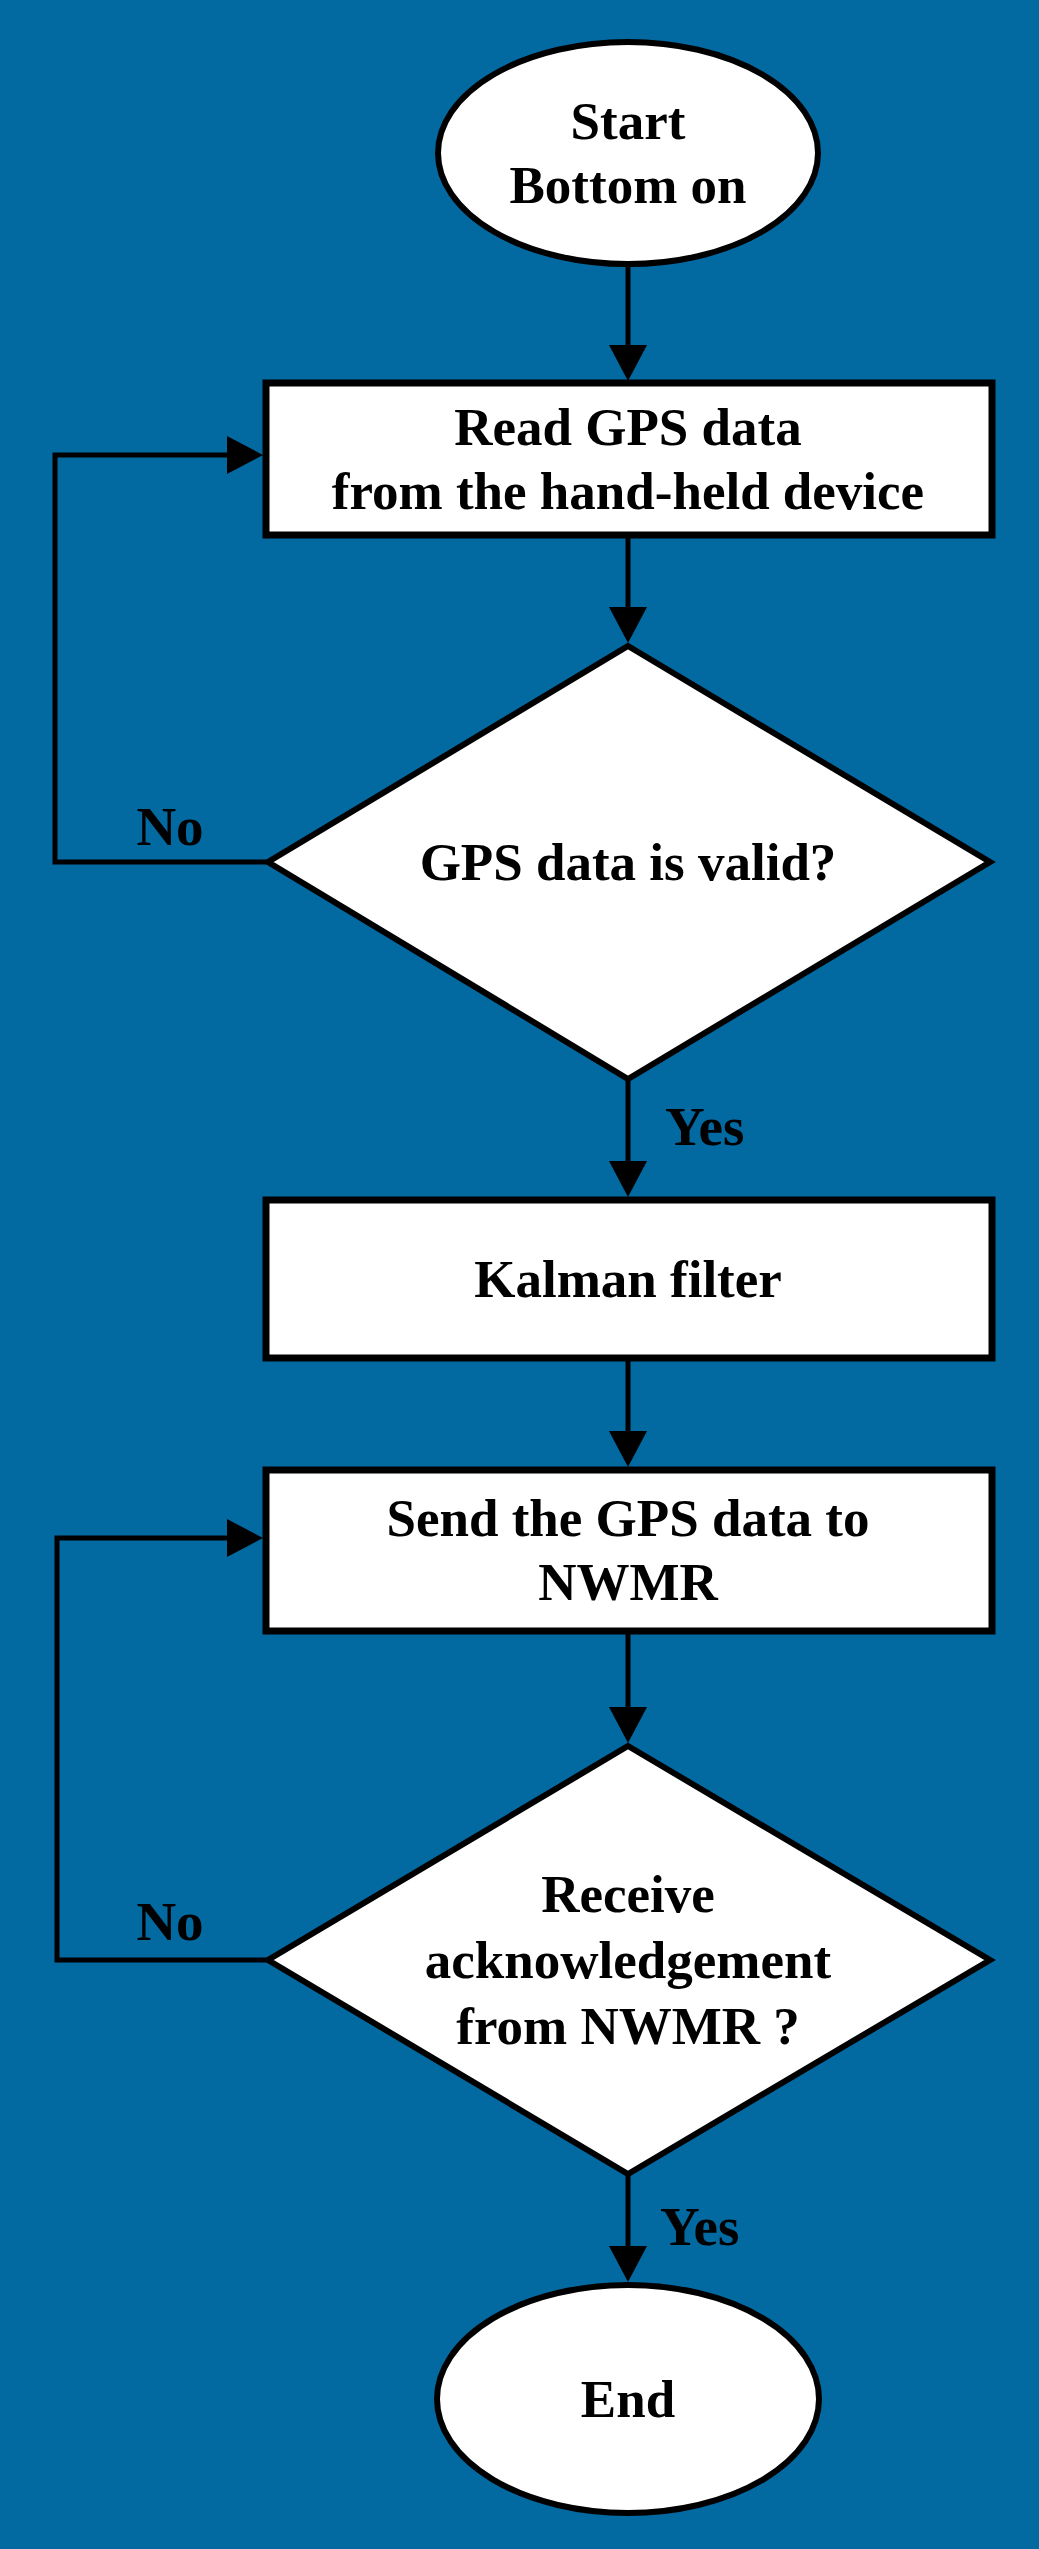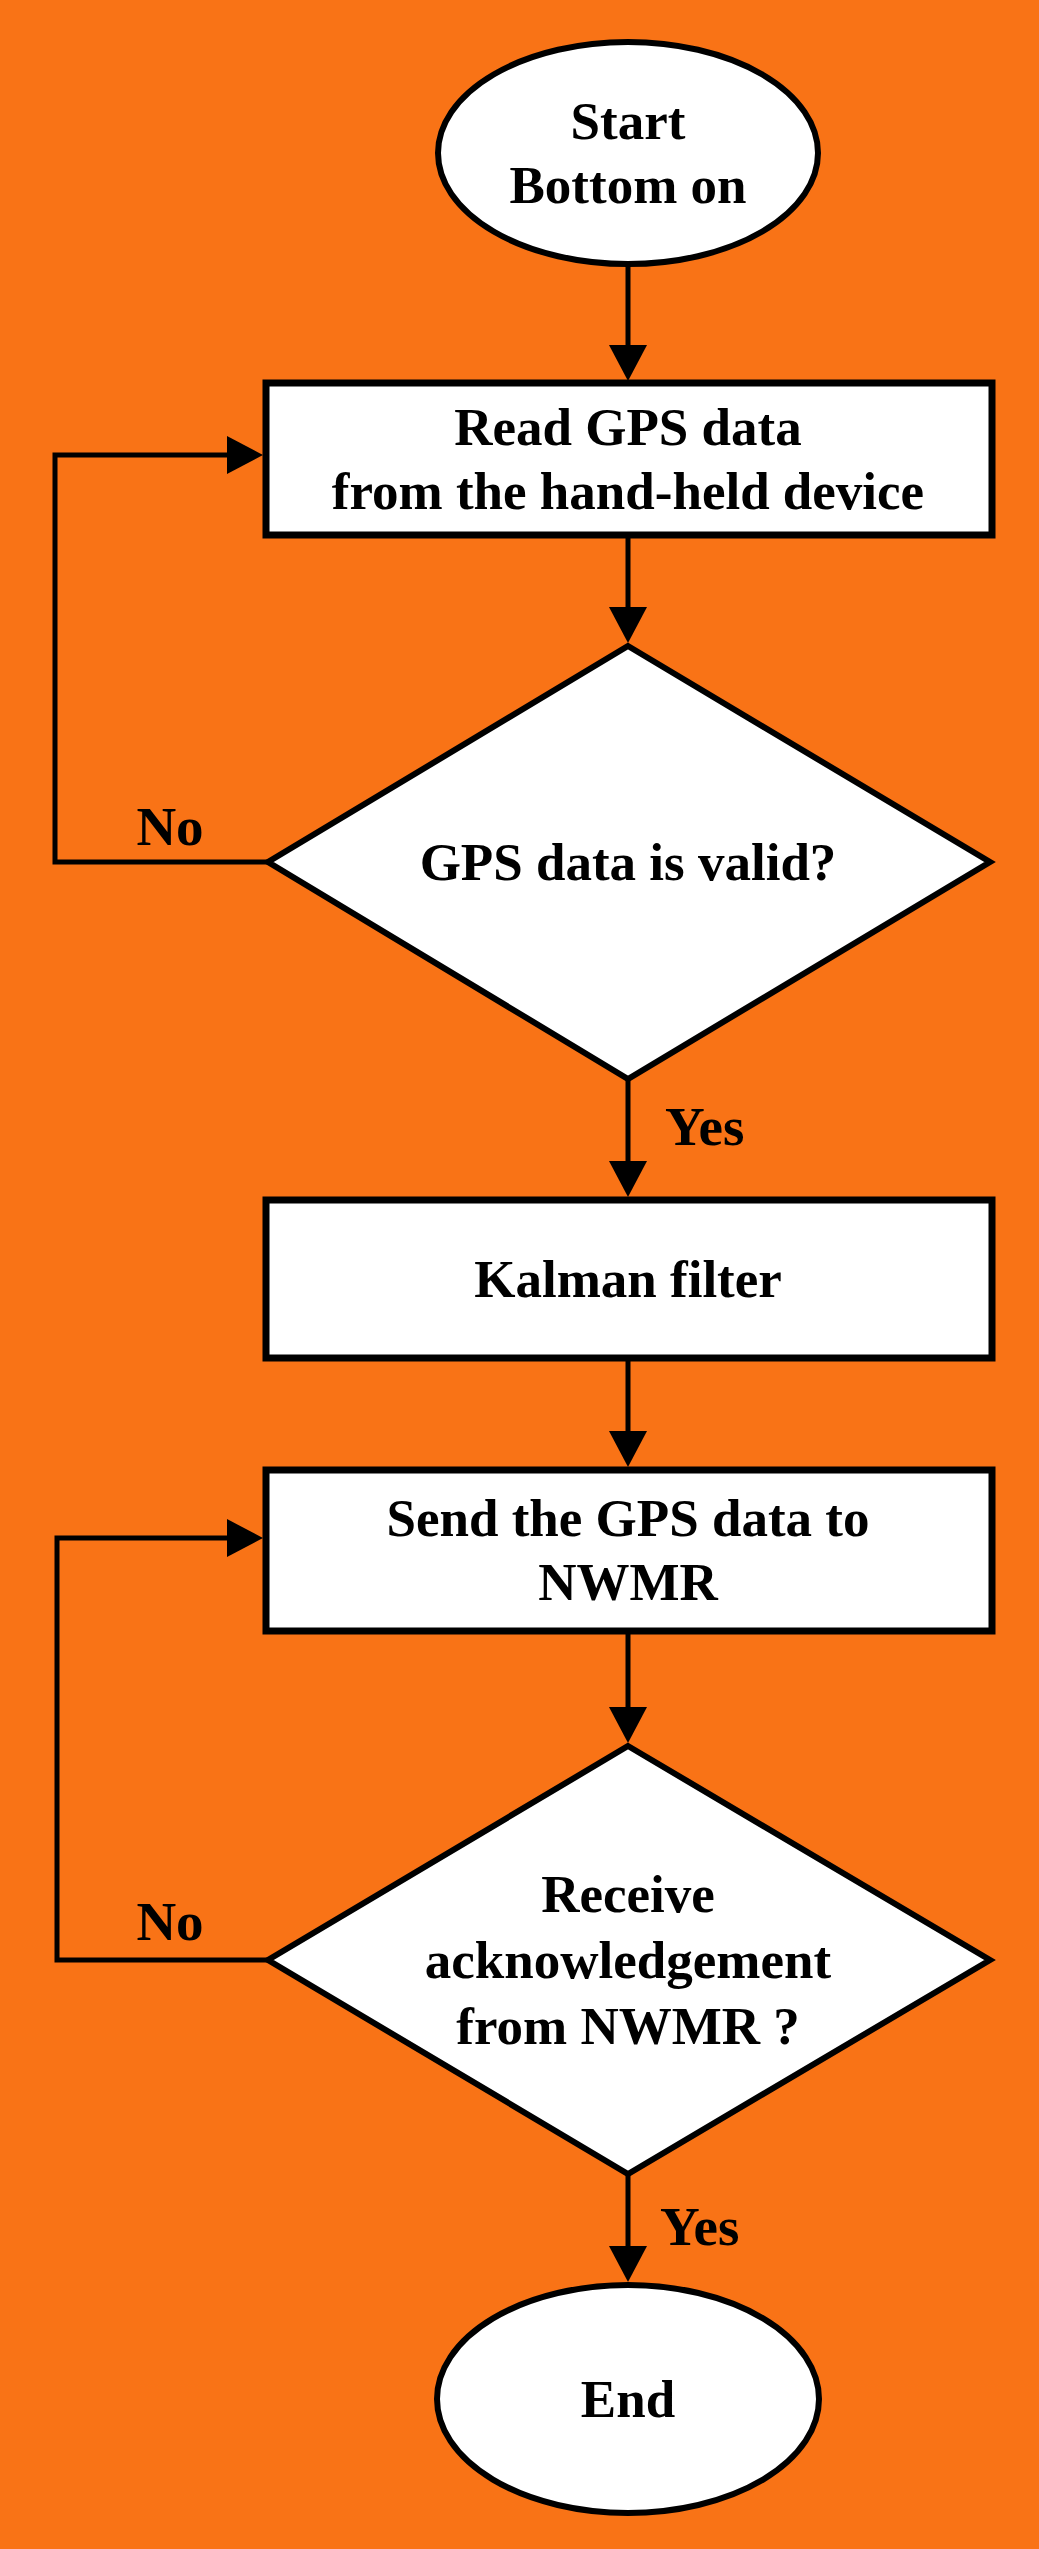--- a/index.html
+++ b/index.html
@@ -3,21 +3,21 @@
 <meta charset="utf-8">
 <style>
   html, body {
     margin: 0;
     padding: 0;
     background: #ffffff;
   }
   .page {
     width: 1039px;
     height: 2549px;
-    background: #f97316;
+    background: #0369a1;
     position: relative;
   }
   svg { display: block; }
   .shape {
     fill: #ffffff;
     stroke: #000000;
   }
   .shape-ellipse { stroke-width: 6; }
   .shape-rect    { stroke-width: 7; }
   .shape-diamond { stroke-width: 6; stroke-linejoin: miter; }

